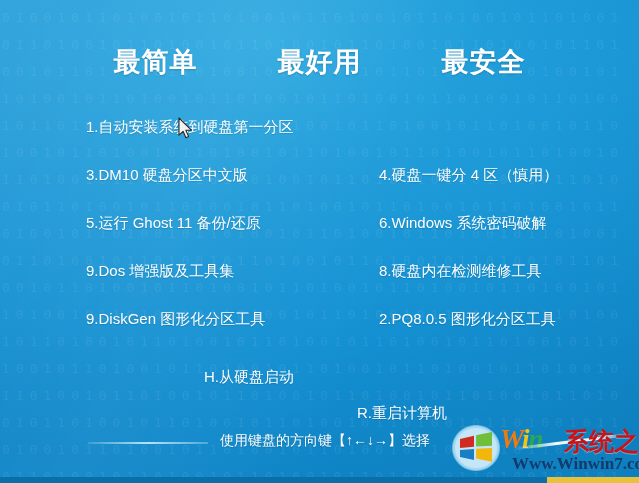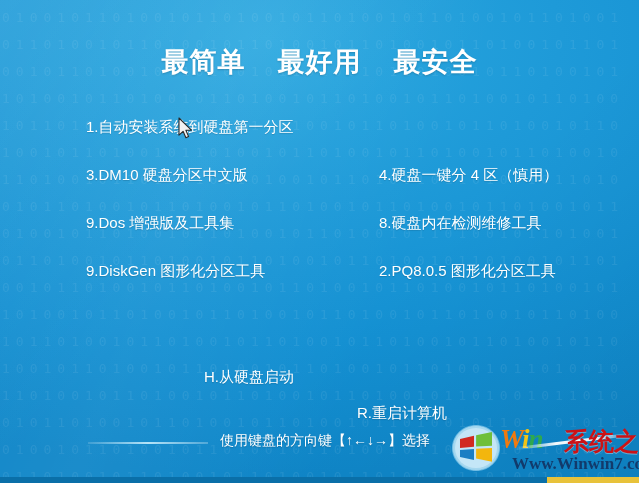--- a/index.html
+++ b/index.html
@@ -58,21 +58,21 @@
   }
 
   
   .title-row {
     position: absolute;
     top: 44px;
     left: 0;
     width: 639px;
     display: flex;
     justify-content: center;
-    gap: 32px;
+    gap: 80px;
     z-index: 3;
   }
   .title-word {
     color: #ffffff;
     font-size: 27px;
     font-weight: bold;
     letter-spacing: 1px;
     text-shadow: 0 1px 2px rgba(0,0,0,0.18);
     white-space: nowrap;
   }
@@ -258,20 +258,24 @@
 
     <div class="menu-row">
       <span class="menu-item col-left">1.自动安装系统到硬盘第一分区</span>
     </div>
 
     <div class="menu-row">
       <span class="menu-item col-left">3.DM10 硬盘分区中文版</span>
       <span class="menu-item col-right">4.硬盘一键分 4 区（慎用）</span>
     </div>
 
+    <div class="menu-row">
+      <span class="menu-item col-left">5.运行 Ghost 11 备份/还原</span>
+      <span class="menu-item col-right">6.Windows 系统密码破解</span>
+    </div>
 
     <div class="menu-row">
       <span class="menu-item col-left">9.Dos 增强版及工具集</span>
       <span class="menu-item col-right">8.硬盘内在检测维修工具</span>
     </div>
 
     <div class="menu-row">
       <span class="menu-item col-left">9.DiskGen 图形化分区工具</span>
       <span class="menu-item col-right">2.PQ8.0.5 图形化分区工具</span>
     </div>

